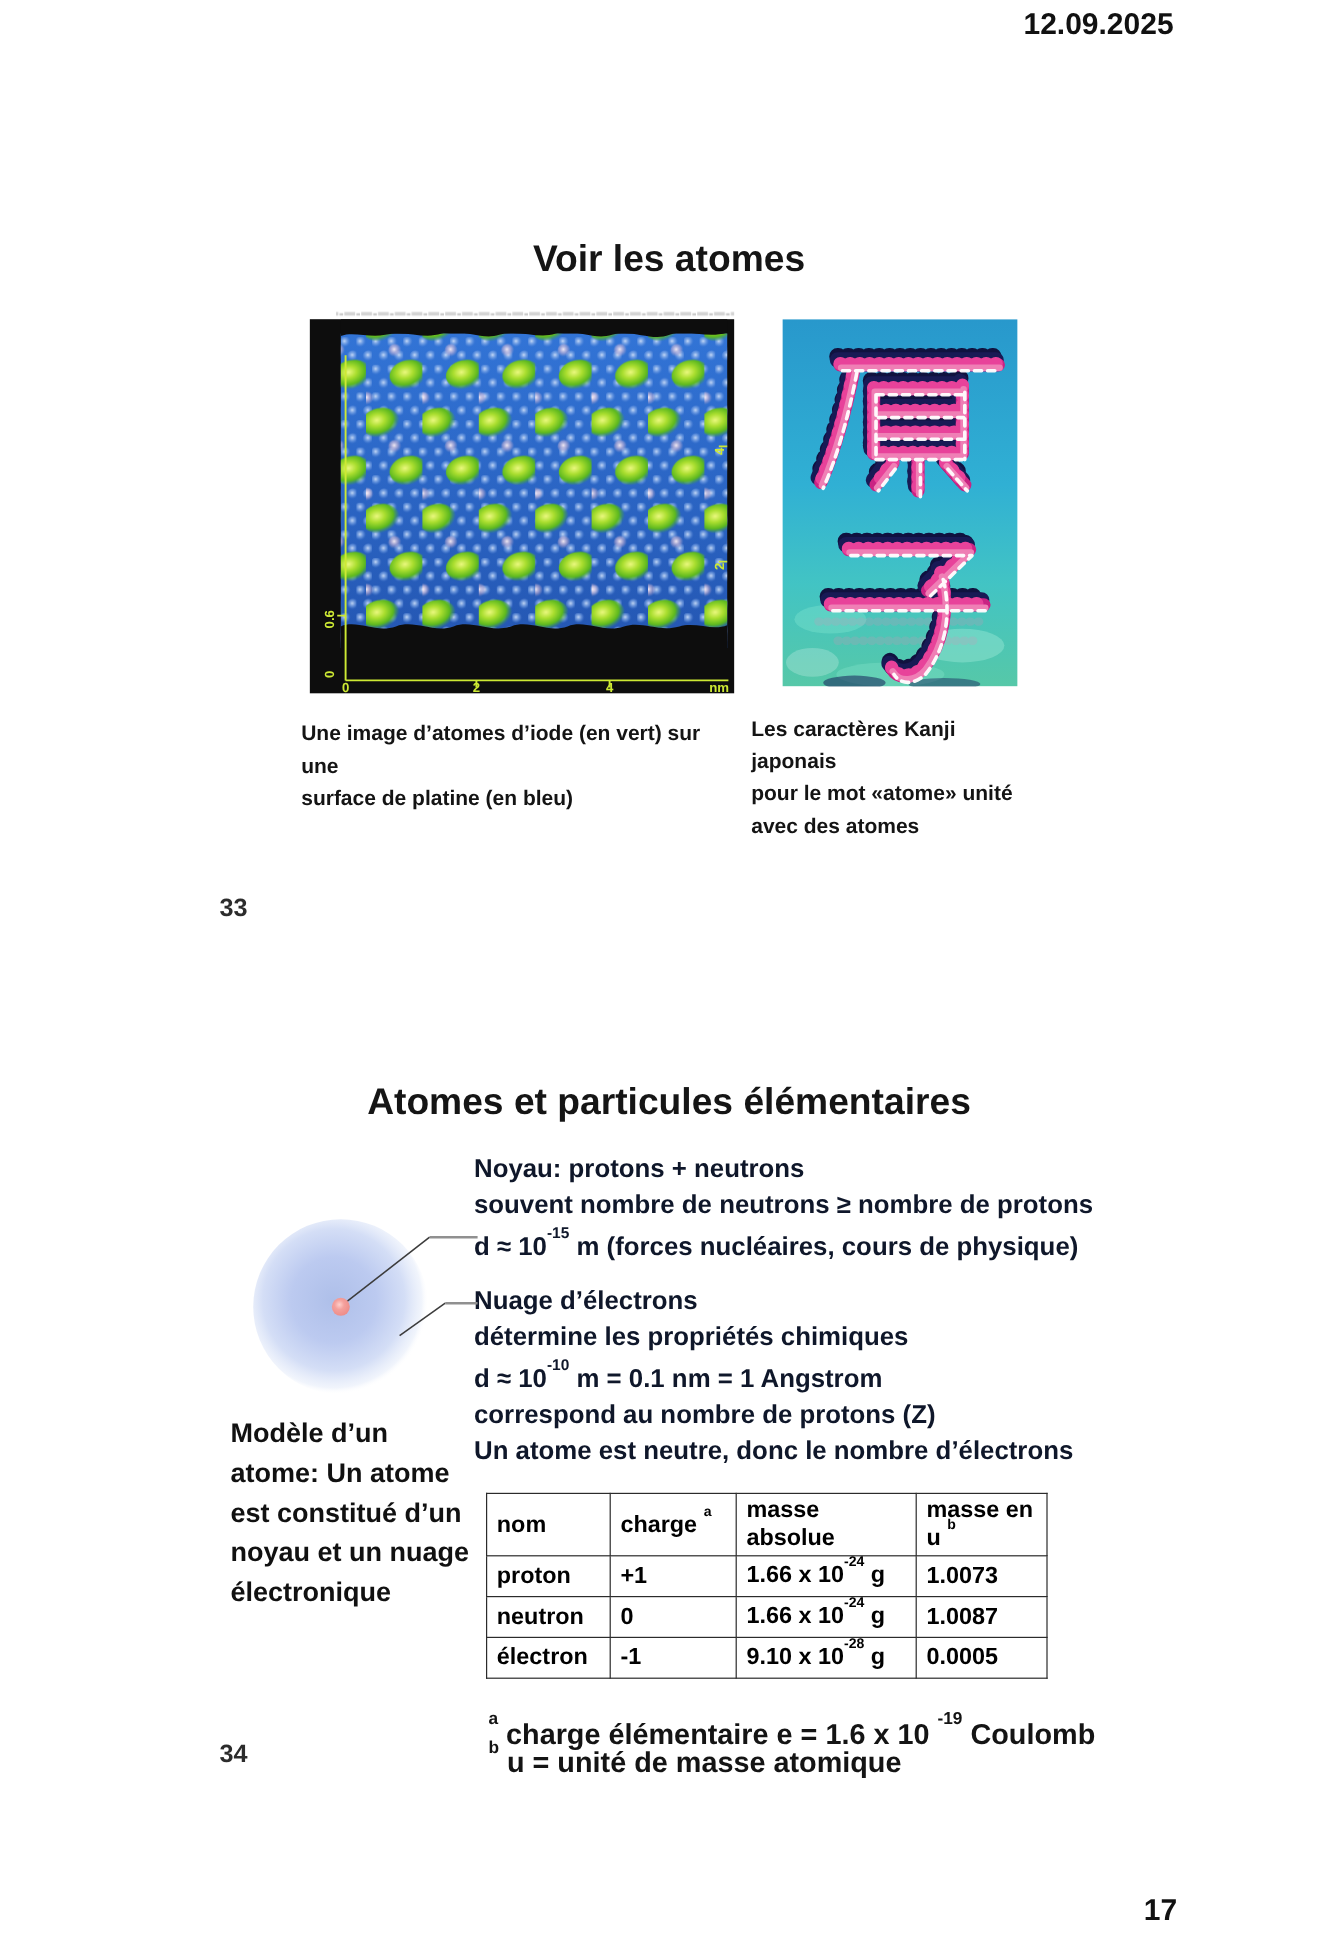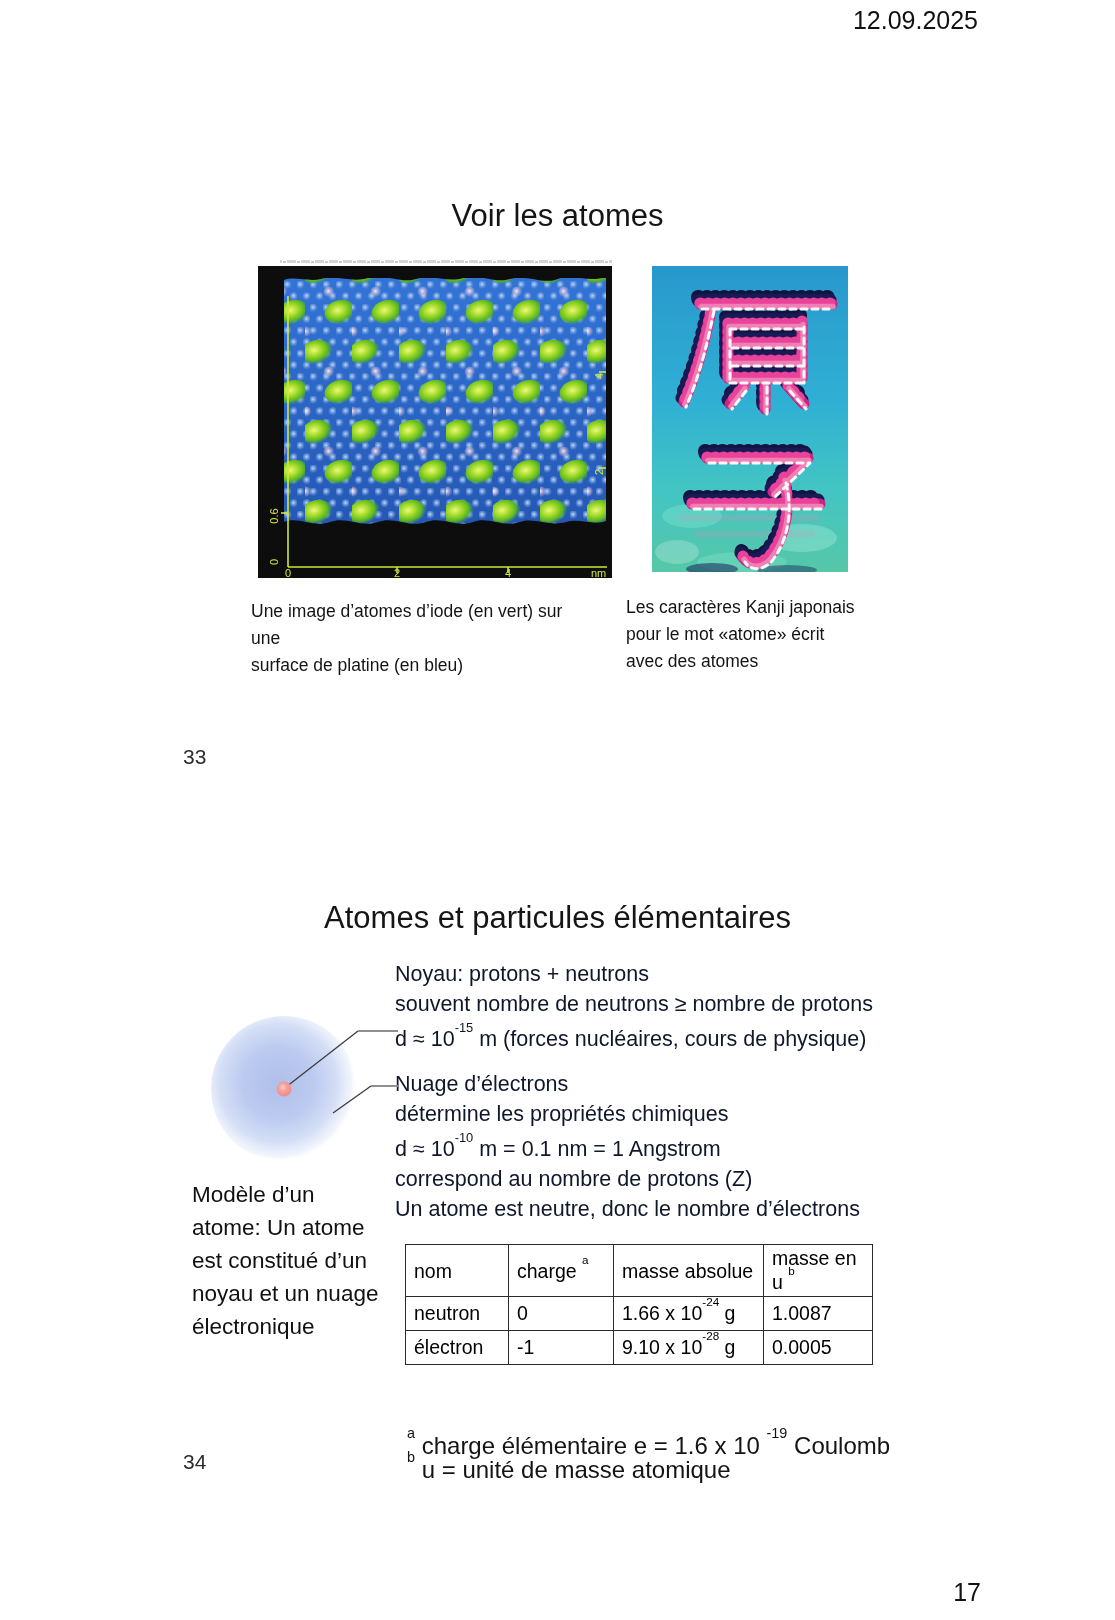--- a/index.html
+++ b/index.html
@@ -1,17 +1,17 @@
 <!DOCTYPE html>
 <html><head>
 <meta charset="utf-8">
 <style>
   html,body{margin:0;padding:0;background:#ffffff;}
   #page{position:relative;width:996px;height:1620px;background:#ffffff;
-        font-family:"Liberation Sans",sans-serif;color:#1a1a1a;overflow:hidden;}
+        font-family:"Liberation Sans",sans-serif;color:#1a1a1a;overflow:hidden;font-weight:bold;}
   .abs{position:absolute;}
   .pre{white-space:pre-line;}
   sup.s{font-size:0.6em;position:relative;top:-0.5em;}
   .date{top:6px;right:18px;font-size:25px;color:#111;}
   .pageno{top:1578px;right:15px;font-size:25px;color:#111;}
   .slide-title{left:0;width:1115px;text-align:center;font-size:31px;color:#151515;}
   .slideno{left:183px;font-size:21px;color:#2c2c2c;}
   .cap{font-size:17.5px;line-height:27px;color:#141414;}
   .body-block{left:395px;font-size:21.5px;line-height:29.5px;color:#0f172a;}
   .model-cap{left:192px;top:1178px;width:215px;font-size:22.5px;line-height:33px;color:#111;}
@@ -151,21 +151,21 @@
       <use href="#kGlyphs" class="kk kM"></use>
       <use href="#kGlyphs" class="kk kMb"></use>
       <use href="#kGlyphs" class="kk kP"></use>
       <use href="#kGlyphs" class="kk kW"></use>
     </g>
   </svg>
 
   <div class="abs cap pre" style="left:251px;top:598px;width:345px;">Une image d’atomes d’iode (en vert) sur une
 surface de platine (en bleu)</div>
   <div class="abs cap pre" style="left:626px;top:594px;width:235px;">Les caractères Kanji japonais
-pour le mot «atome» écrit
+pour le mot «atome» unité
 avec des atomes</div>
 
   <div class="abs slideno" style="top:745px;">33</div>
 
   <div class="abs slide-title" style="top:900px;">Atomes et particules élémentaires</div>
 
   <div class="abs body-block" style="top:960px;width:540px;">
     <div>Noyau: protons + neutrons</div>
     <div>souvent nombre de neutrons ≥ nombre de protons</div>
     <div><span>d ≈ 10</span><sup class="s">-15</sup><span> m (forces nucléaires, cours de physique)</span></div>
@@ -223,20 +223,26 @@
         <col style="width:109px">
       </colgroup>
     <tbody>
         <tr>
       <td><span>nom</span><sup class="s"></sup></td>
       <td><span>charge </span><sup class="s">a</sup></td>
       <td><span>masse absolue</span><sup class="s"></sup></td>
       <td><span>masse en u </span><sup class="s">b</sup></td>
     </tr>
     <tr>
+      <td>proton</td>
+      <td>+1</td>
+      <td><span>1.66 x 10</span><sup class="s">-24</sup><span> g</span></td>
+      <td>1.0073</td>
+    </tr>
+    <tr>
       <td>neutron</td>
       <td>0</td>
       <td><span>1.66 x 10</span><sup class="s">-24</sup><span> g</span></td>
       <td>1.0087</td>
     </tr>
     <tr>
       <td>électron</td>
       <td>-1</td>
       <td><span>9.10 x 10</span><sup class="s">-28</sup><span> g</span></td>
       <td>0.0005</td>

